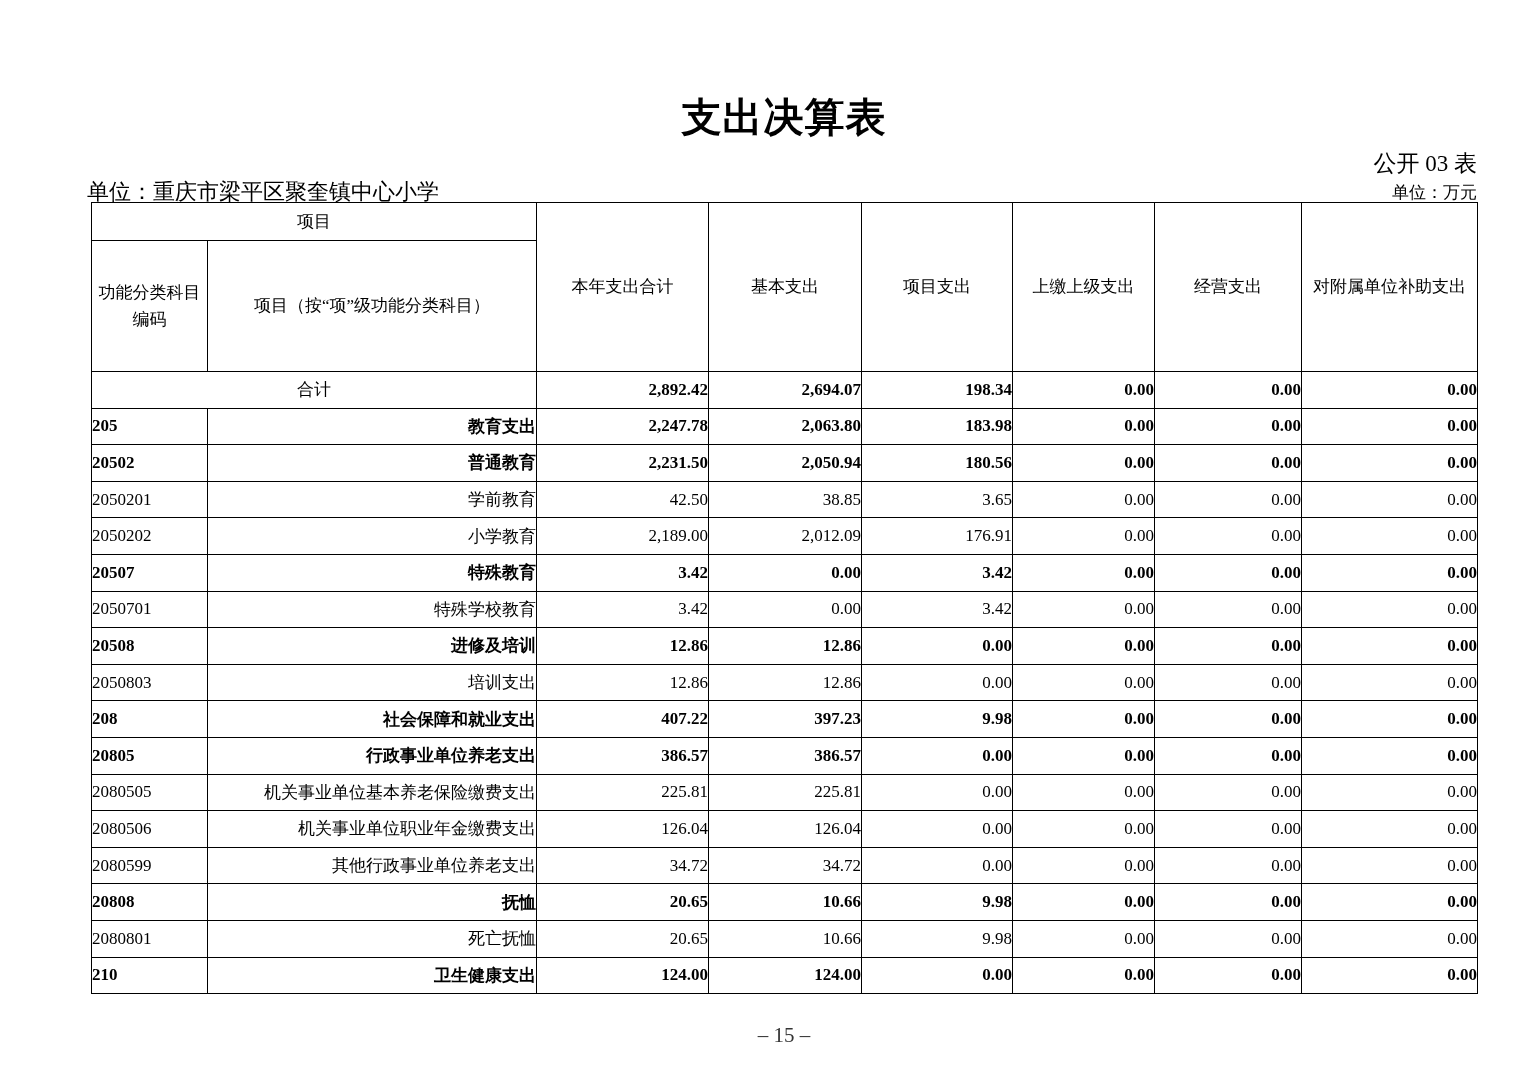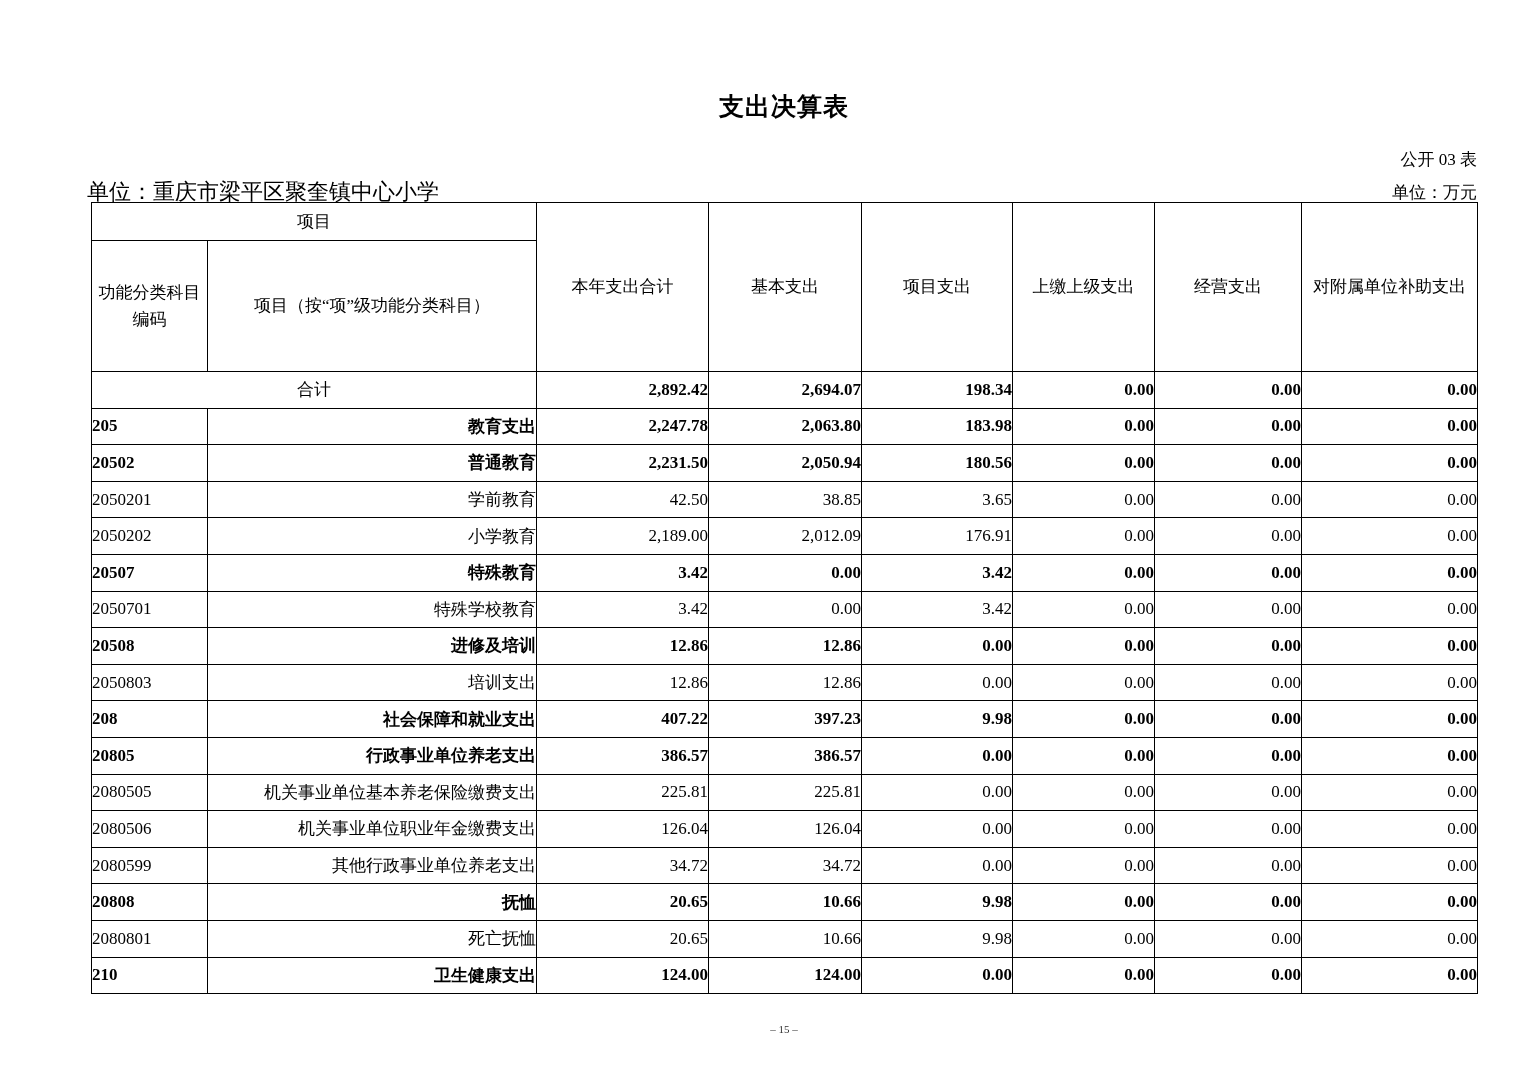--- a/index.html
+++ b/index.html
@@ -9,29 +9,29 @@
     height: 1069px;
     background: #ffffff;
     font-family: "Liberation Serif", "DejaVu Serif", serif;
     color: #000000;
     overflow: hidden;
   }
   .doc-title {
     position: absolute;
     top: 90px; left: 91px; width: 1386px;
     text-align: center;
-    font-size: 25px;
+    font-size: 40px;
     font-weight: bold;
     letter-spacing: 1px;
   }
   .form-code {
     position: absolute;
     top: 148px; left: 91px; width: 1386px;
     text-align: right;
-    font-size: 17px;
+    font-size: 23px;
   }
   .org-unit {
     position: absolute;
     top: 177px; left: 87px;
     font-size: 22px;
   }
   .money-unit {
     position: absolute;
     top: 181px; left: 91px; width: 1386px;
     text-align: right;
@@ -61,21 +61,21 @@
   tbody td { height: 35.6px; }
   td.code { text-align: left; padding-left: 4px; }
   td.name { text-align: right; padding-left: 7px; }
   td.num  { text-align: right; padding-right: 14px; }
   td.label-merged { text-align: center; font-weight: normal; }
   tr.bold td.code, tr.bold td.name, tr.bold td.num { font-weight: bold; }
   .page-footer {
     position: absolute;
     top: 1023px; left: 91px; width: 1386px;
     text-align: center;
-    font-size: 11px;
+    font-size: 21px;
     color: #333333;
   }
 </style>
 </head>
 <body>
 
 <div class="page">
 
   <div class="doc-title">支出决算表</div>
   <div class="form-code">公开 03 表</div>

